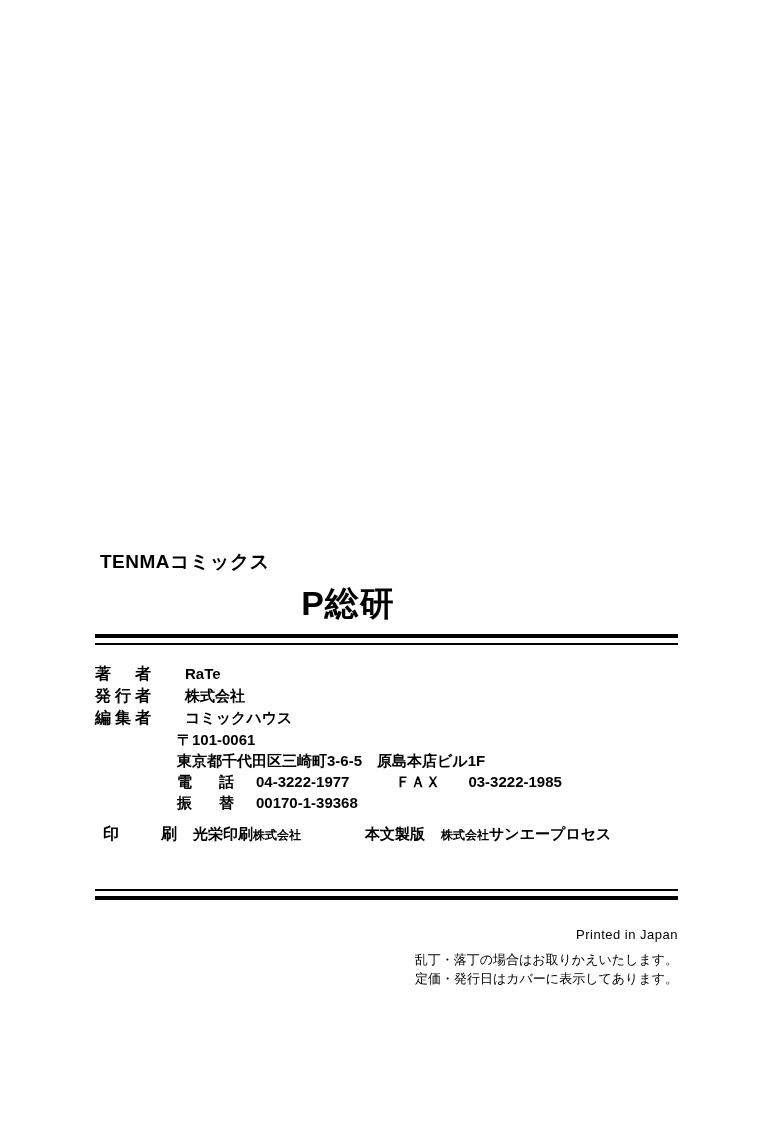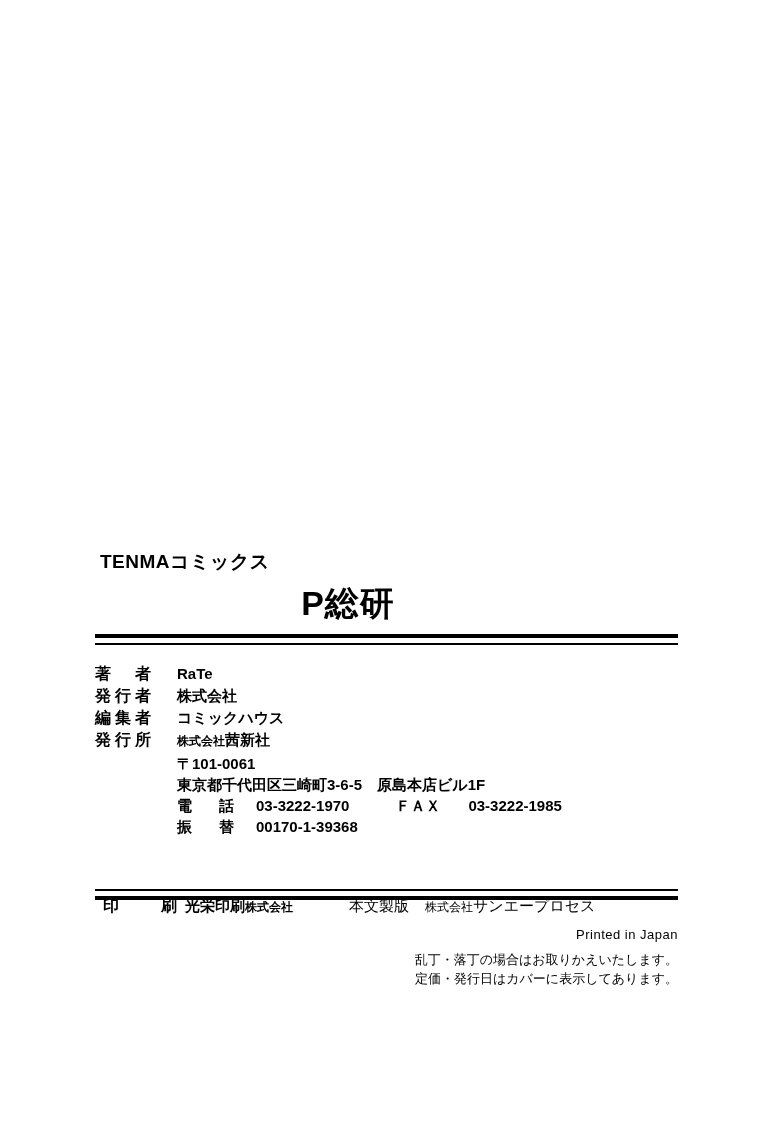--- a/index.html
+++ b/index.html
@@ -84,20 +84,21 @@
     top: 650px;
     width: 600px;
     font-size: 15px;
     line-height: 21px;
   }
   .imp-row {
     display: flex;
     align-items: baseline;
     white-space: nowrap;
     margin-bottom: 1px;
+    gap: 8px;
   }
   .imp-label {
     width: 82px;
     flex: 0 0 82px;
     font-size: 16px;
     font-weight: bold;
     letter-spacing: 4px;
   }
   .imp-label.spaced {
     letter-spacing: 13px;
@@ -126,22 +127,21 @@
   .gap-mid { display: inline-block; width: 28px; }
   .gap-small { display: inline-block; width: 16px; }
   .tel-label { letter-spacing: 6px; }
 
   .row-print {
     margin-top: 10px;
   }
   .inline-right {
     margin-left: 56px;
     font-size: 15px;
-    font-weight: normal;
-    margin-top: 48px;
+    font-weight: bold;
   }
   .inline-right .tiny {
     font-size: 12px;
   }
 
   
   .footer {
     position: absolute;
     left: 0;
     top: 912px;
@@ -179,33 +179,27 @@
     <div class="imp-row">
       <span class="imp-label">発行者</span>
       <span class="imp-value">株式会社</span>
     </div>
 
     <div class="imp-row">
       <span class="imp-label">編集者</span>
       <span class="imp-value">コミックハウス</span>
     </div>
 
-    <div class="imp-row">
-      <span class="imp-label">発行所</span>
-      <span class="pub-name">
-        <span>株式会社</span><span class="big">茜新社</span>
-      </span>
-    </div>
 
     <div class="imp-sub indent">〒101-0061</div>
 
     <div class="imp-sub indent">東京都千代田区三崎町3-6-5　原島本店ビル1F</div>
 
     <div class="imp-sub indent">
-      <span class="tel-label">電　話</span><span class="gap-small"></span><span>03-3222-1970</span><span class="gap-wide"></span><span>ＦＡＸ</span><span class="gap-mid"></span><span>03-3222-1985</span>
+      <span class="tel-label">電　話</span><span class="gap-small"></span><span>04-3222-1977</span><span class="gap-wide"></span><span>ＦＡＸ</span><span class="gap-mid"></span><span>03-3222-1985</span>
     </div>
 
     <div class="imp-sub indent">
       <span class="tel-label">振　替</span><span class="gap-small"></span><span>00170-1-39368</span>
     </div>
 
     <div class="imp-row row-print">
       <span class="imp-label spaced">印　刷</span>
       <span class="imp-value">
         <span>光栄印刷</span><span class="tiny" style="font-size:12px">株式会社</span>

